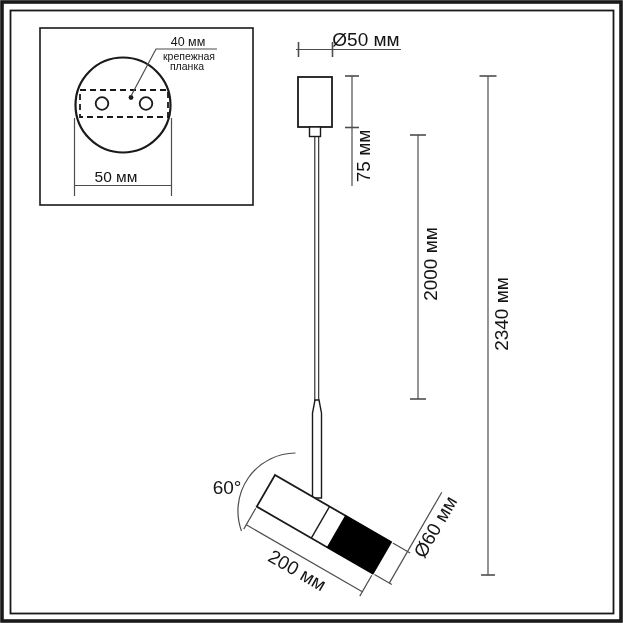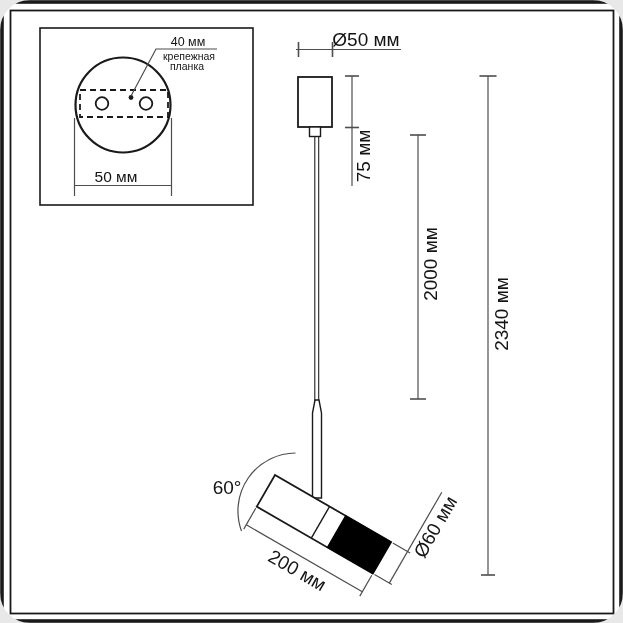--- a/index.html
+++ b/index.html
@@ -2,21 +2,20 @@
 <html><head>
 <meta charset="utf-8">
 <style>
   html,body{margin:0;padding:0;background:#e8e8e8;}
   .page{
     position:relative;
     width:623px;height:623px;
     background:#ffffff;
     font-family:"Liberation Sans", sans-serif;
     overflow:hidden;
-    border-radius:30px;
   }
   svg{position:absolute;left:0;top:0;}
   .outline{stroke:#1a1a1a;fill:none;}
   .whitefill{fill:#ffffff;}
   .dim{stroke:#4d4d4d;stroke-width:1.2;fill:none;}
   .tick{stroke:#4d4d4d;stroke-width:1.6;}
   .lbl{fill:#141414;font-size:19px;}
   .lbl-mid{text-anchor:middle;}
   .inset-lbl{fill:#141414;}
 </style>

